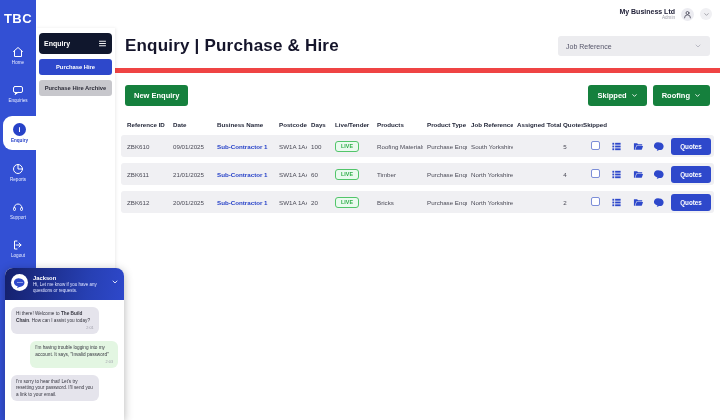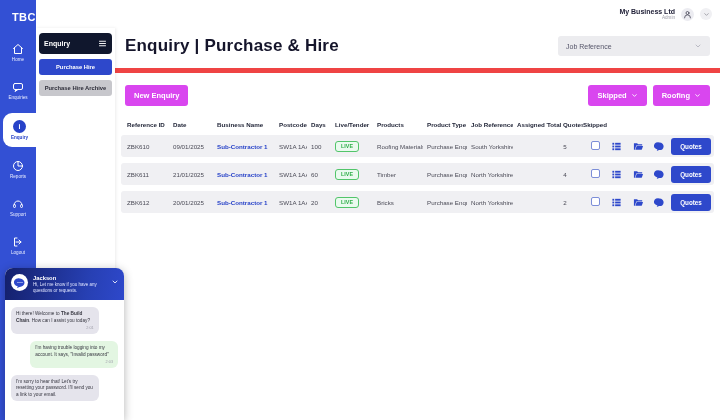--- a/index.html
+++ b/index.html
@@ -2,21 +2,21 @@
 <html><head>
 <meta charset="utf-8">
 <style>
   * { margin:0; padding:0; box-sizing:border-box; }
   html,body { width:720px; height:420px; background:#e9e9ee; }
   body { font-family:"Liberation Sans", sans-serif; }
   .app { position:relative; width:720px; height:420px; background:#fff; overflow:hidden; }
 
   
   .sidebar { position:absolute; left:0; top:0; bottom:0; width:36px; background:#3350d4; z-index:3; }
-  .logo { color:#fff; font-weight:bold; font-size:11px; text-align:right; padding:11px 0 14px; letter-spacing:.5px; }
+  .logo { color:#fff; font-weight:bold; font-size:13px; text-align:center; padding:11px 0 14px; letter-spacing:.5px; }
   .nav-item { display:flex; flex-direction:column; align-items:center; gap:2px; padding:6px 0; margin-bottom:7px; cursor:pointer; }
   .nav-item .nicon { width:12px; height:12px; color:#fff; }
   .nav-item .nicon svg { width:12px; height:12px; display:block; }
   .nav-item .nlabel { font-size:4.6px; color:#e8ecff; }
   .nav-item.active { background:#fff; margin-left:3px; width:33px; border-radius:9px 0 0 9px; padding:7px 0; }
   .nav-item.active .nlabel { color:#2742c8; font-weight:bold; }
   .enquiry-circle { width:13px; height:13px; border-radius:50%; background:#2742c8; color:#fff; font-size:7px; font-weight:bold; display:flex; align-items:center; justify-content:center; }
 
   
   .subpanel { position:absolute; left:36px; top:28px; bottom:0; width:79px; background:#fff; z-index:2; box-shadow:1px 0 3px rgba(0,0,0,.08); padding:5px 3px; }
@@ -37,21 +37,21 @@
   .avatar svg { width:9px; height:9px; }
   .chev-btn { width:12px; height:12px; border-radius:50%; background:#f0f0f3; color:#8a8a94; display:flex; align-items:center; justify-content:center; cursor:pointer; }
   .chev-btn svg { width:7px; height:7px; }
 
   .page-head { display:flex; align-items:center; justify-content:space-between; padding:8px 10px 12px; border-bottom:5px solid #ef4444; }
   .page-head h1 { font-size:17px; font-weight:bold; color:#15152b; letter-spacing:.2px; }
   .jobref { width:152px; background:#ececef; border-radius:3px; padding:6px 8px; display:flex; align-items:center; justify-content:space-between; font-size:7px; color:#56566a; cursor:pointer; }
   .jobref svg { width:8px; height:8px; color:#b0b0ba; }
 
   .actions { display:flex; align-items:center; gap:6px; padding:12px 10px 10px; }
-  .btn { background:#d946ef; color:#fff; border:none; border-radius:3px; font-family:inherit; font-size:7.5px; font-weight:bold; padding:6px 9px; cursor:pointer; display:flex; align-items:center; gap:4px; }
+  .btn { background:#15803d; color:#fff; border:none; border-radius:3px; font-family:inherit; font-size:7.5px; font-weight:bold; padding:6px 9px; cursor:pointer; display:flex; align-items:center; gap:4px; }
   .btn svg { width:7px; height:7px; }
   .spacer { flex:1; }
 
   
   .table { padding:2px 6px 0; }
   .thead { display:flex; align-items:center; font-size:6.2px; font-weight:bold; color:#1c2033; padding:3px 2px 7px; }
   .trow { display:flex; align-items:center; background:#f0f0f3; border-radius:3px; margin-bottom:6px; height:22px; font-size:6.2px; color:#4b4b57; padding:0 2px; }
   .c { flex-shrink:0; overflow:hidden; white-space:nowrap; padding-left:4px; }
   .c-ref{width:46px} .c-date{width:44px} .c-biz{width:62px} .c-post{width:32px} .c-days{width:24px}
   .c-live{width:42px} .c-prod{width:50px} .c-type{width:44px} .c-jref{width:46px} .c-asgn{width:34px}

